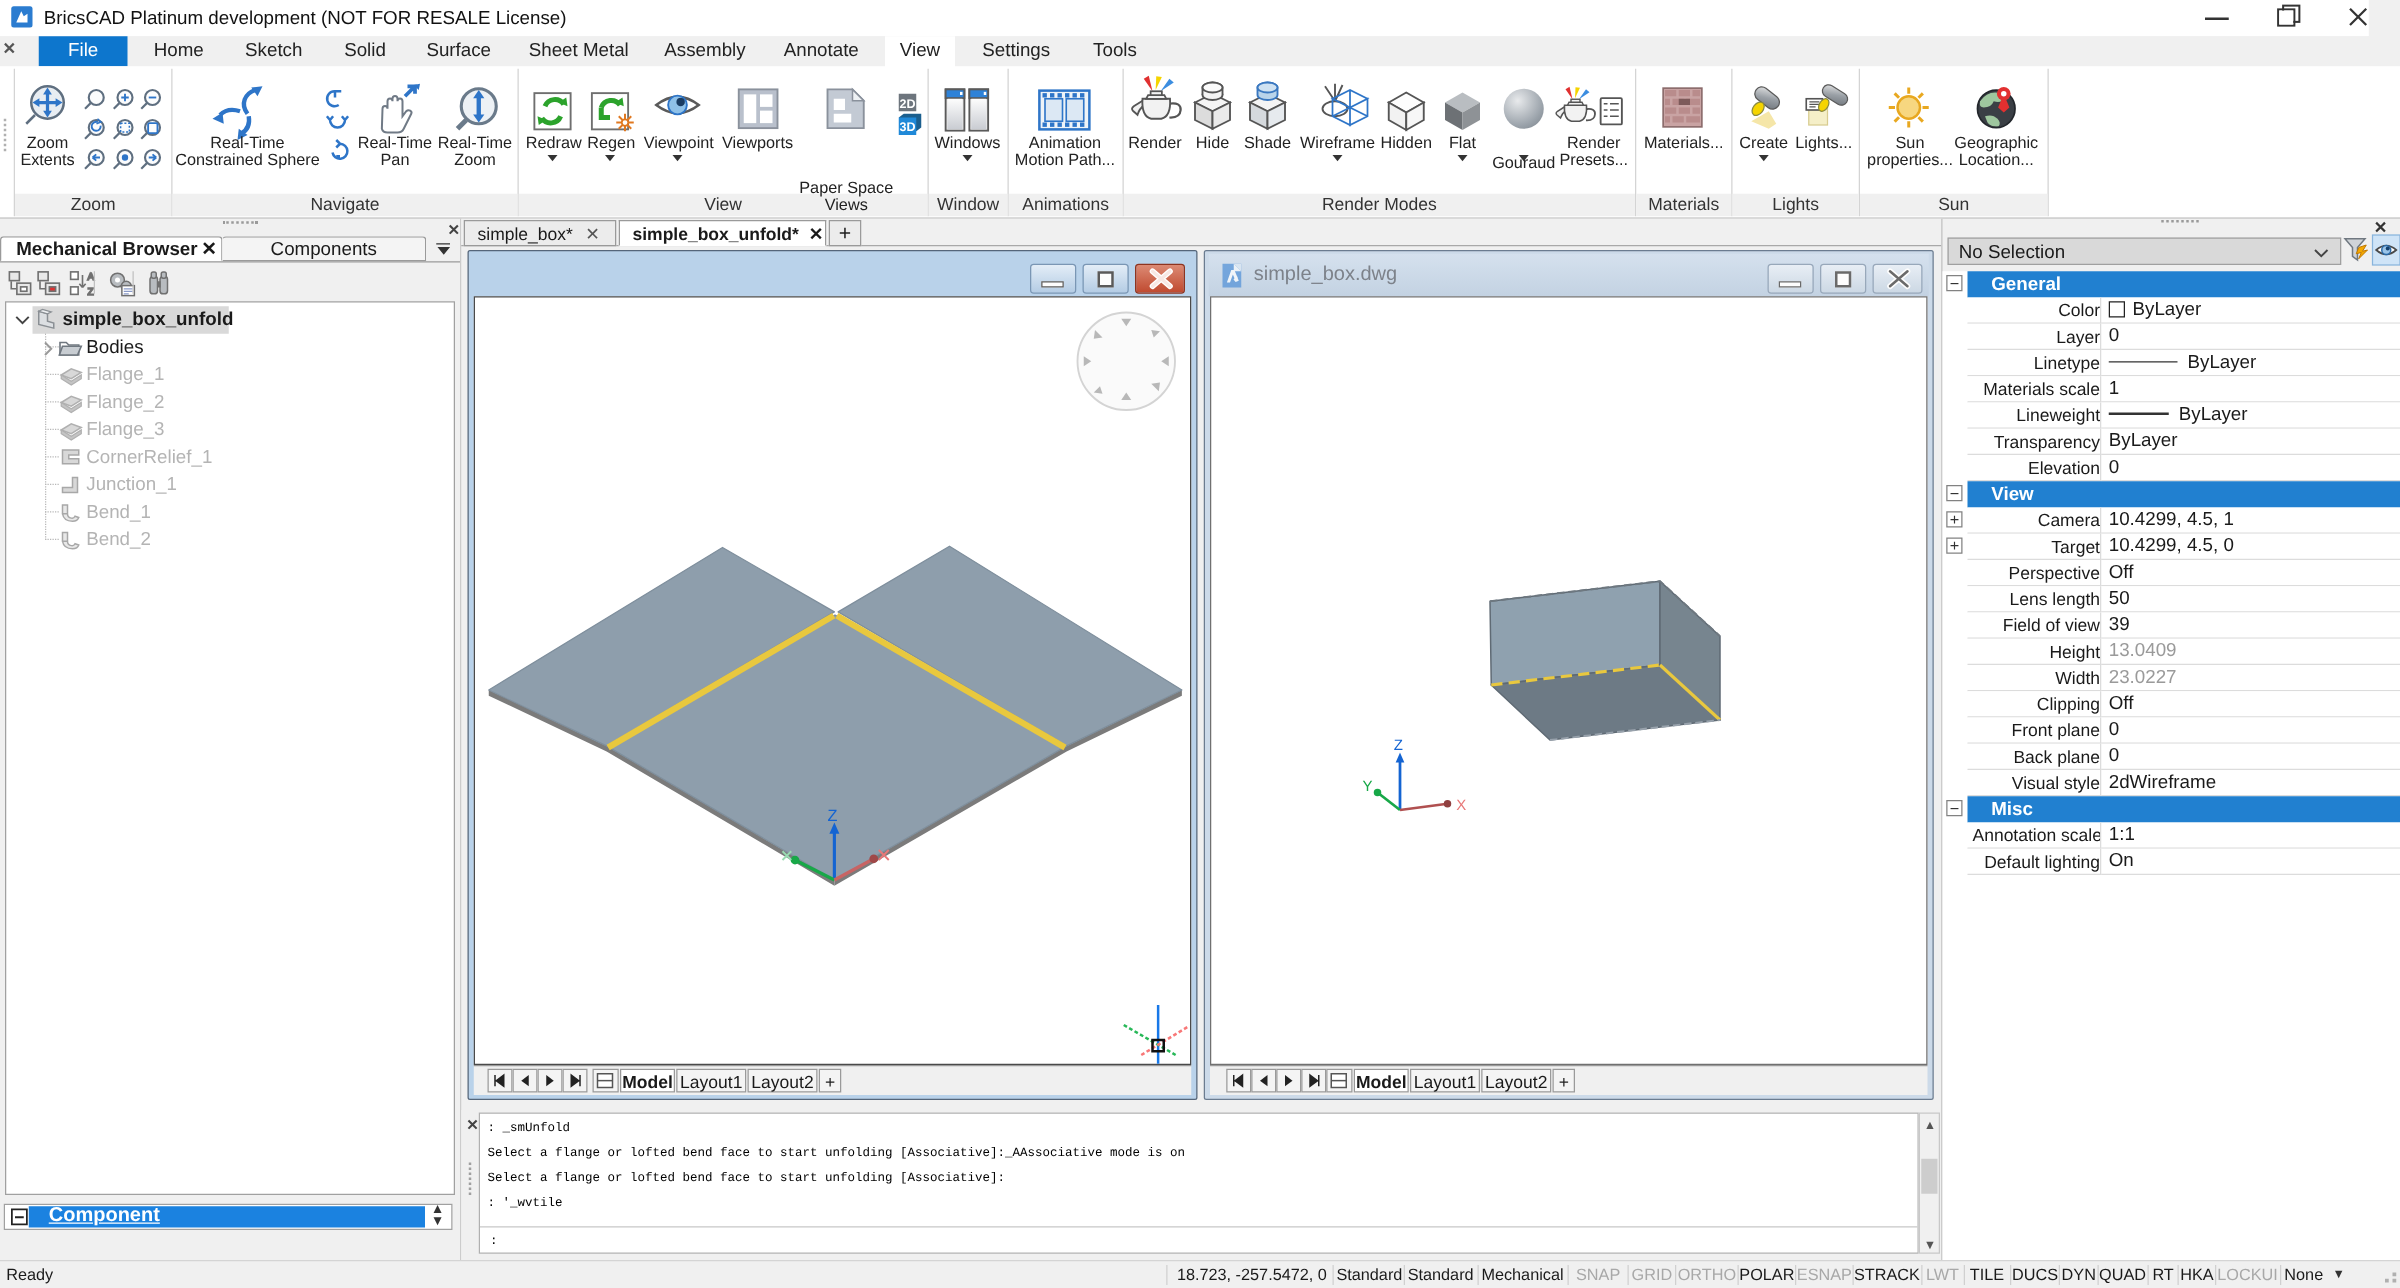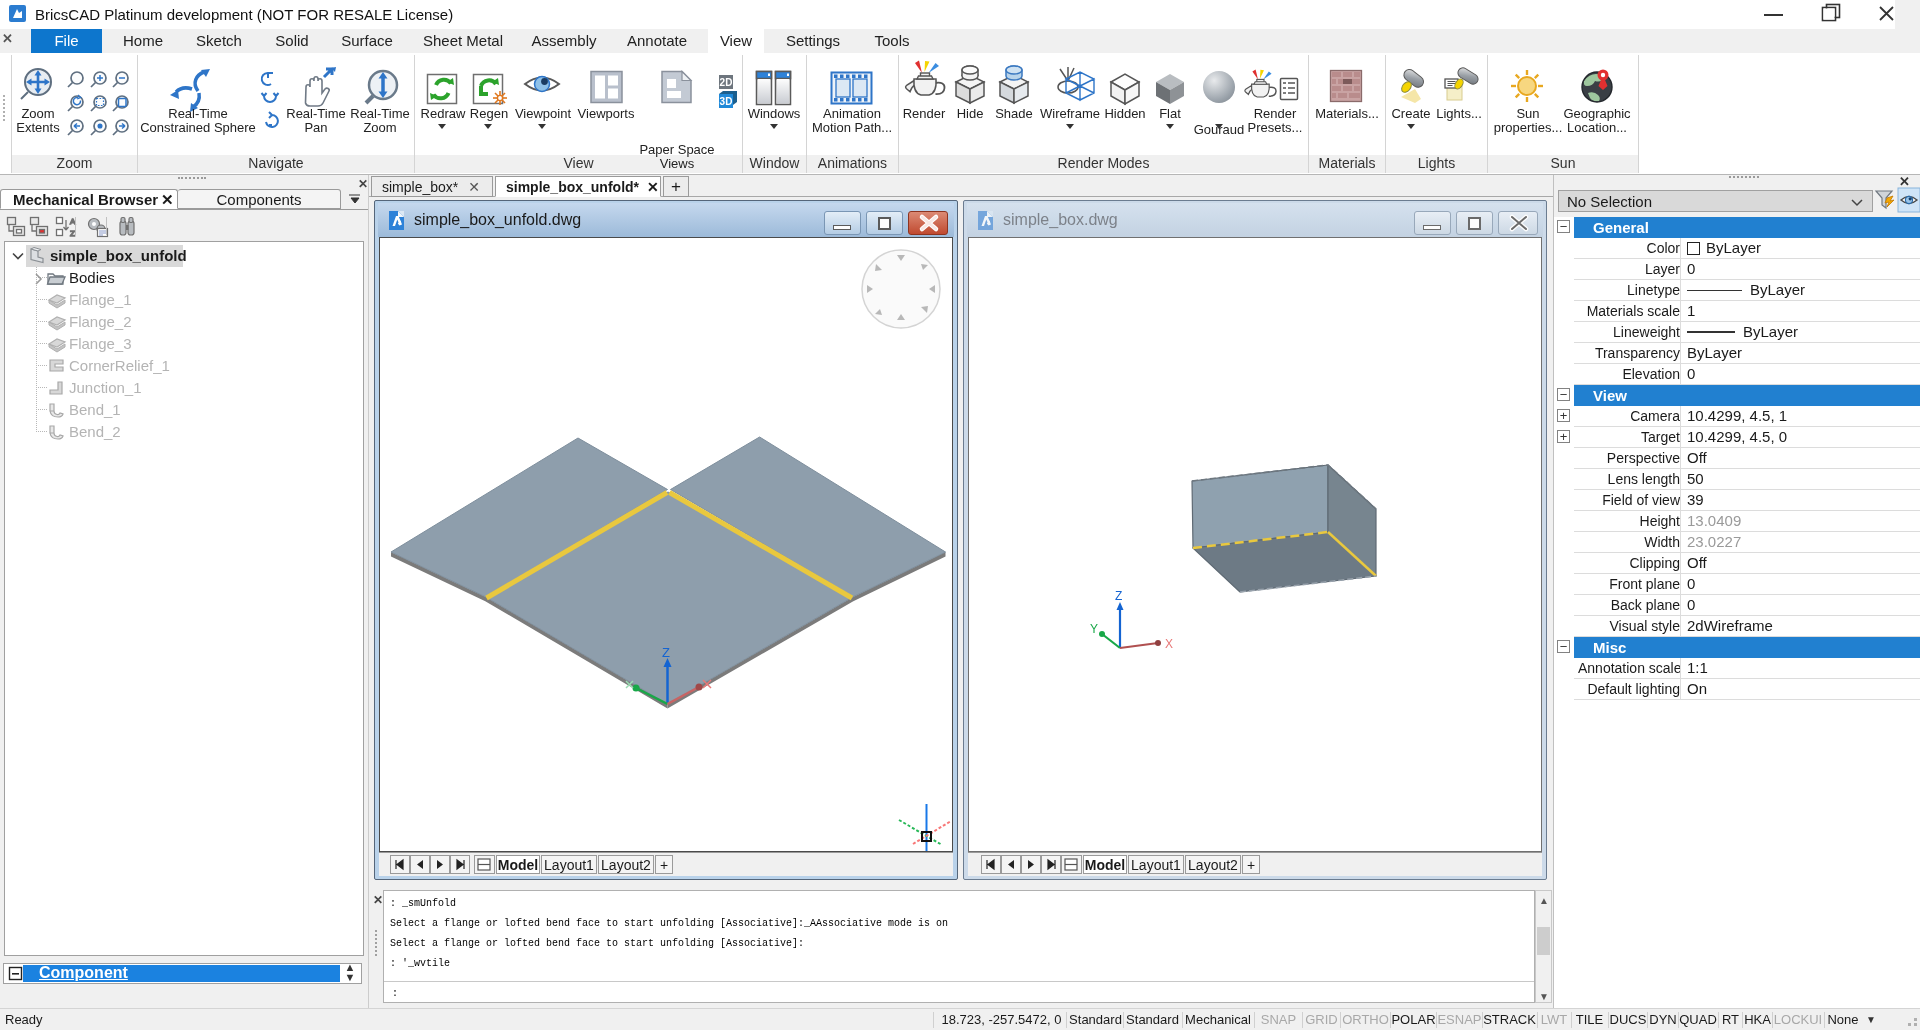--- a/index.html
+++ b/index.html
@@ -547,30 +547,20 @@
 
 <div class="abs" id="mdi" style="left:368px;top:175px;width:1185px;height:833px;background:#f0f0f0;border-left:1px solid #cccccc;">
 
   <div class="abs" style="left:0;top:0;width:1185px;height:22px;background:#f0f0f0;border-bottom:1px solid #a8a8a8;">
     <div class="dtab" style="left:2px;width:122px;padding-left:10px;">simple_box* <span style="color:#555;margin-left:6px;">✕</span></div>
     <div class="dtab" style="left:126px;width:166px;padding-left:10px;background:#fff;font-weight:bold;border-bottom:1px solid #fff;">simple_box_unfold* <span style="margin-left:4px;">✕</span></div>
     <div class="dtab" style="left:294px;width:26px;text-align:center;padding-left:0;font-size:17px;">+</div>
   </div>
 
   <div class="abs" id="win1" style="left:5px;top:25px;width:584px;height:680px;background:#b9d2ea;border:1px solid #55667a;border-radius:2px;">
-    <div class="abs" id="w1title" style="left:3px;top:2px;width:576px;height:34px;background:linear-gradient(#c5d8ee,#9cbad9);">
-      <svg width="17" height="19" style="left:11px;top:8px;">
-        <rect x="0" y="0" width="15" height="19" fill="#2e82d8"></rect>
-        <path d="M9 0 h6 v6 z" fill="#dce8f4"></path>
-          <path d="M9 0 v6 h6 z" fill="#f4f8fc"></path>
-        <path d="M3.5 15 L7 5 L9.5 5 L12 11 L10 12.5 L8.3 8.5 L6 15 Z" fill="#fff"></path>
-          <path d="M8.8 12.5 L11.5 9.5 L13 13.5 L10.5 14.5 Z" fill="#fff"></path>
-      </svg>
-      <span class="abs" style="left:36px;top:8px;font-size:16px;color:#1a1a1a;">simple_box_unfold.dwg</span>
-    </div>
     <div class="abs" style="left:449px;top:10px;width:37px;height:24px;background:linear-gradient(#e3edf7,#b4cce4);border:1px solid #7a96b4;border-radius:3px;">
       <div class="abs" style="left:8px;top:13px;width:18px;height:5px;background:#fdfdfd;border:1px solid #5a5a5a;"></div>
     </div>
     <div class="abs" style="left:491px;top:10px;width:37px;height:24px;background:linear-gradient(#e3edf7,#b4cce4);border:1px solid #7a96b4;border-radius:3px;">
       <div class="abs" style="left:11px;top:5px;width:13px;height:13px;background:#fdfdfd;border:2px solid #5a5a5a;"></div>
     </div>
     <div class="abs" style="left:533px;top:10px;width:40px;height:24px;background:linear-gradient(#dc8a74,#c04a30);border:1px solid #8e3420;border-radius:3px;">
       <svg width="40" height="24">
           <path d="M13 5 L27 17 M27 5 L13 17" stroke="#fff" stroke-width="4.5" stroke-linecap="round"></path>
           <path d="M13 5 L27 17 M27 5 L13 17" stroke="#f8e8e4" stroke-width="2.5" stroke-linecap="round"></path>

